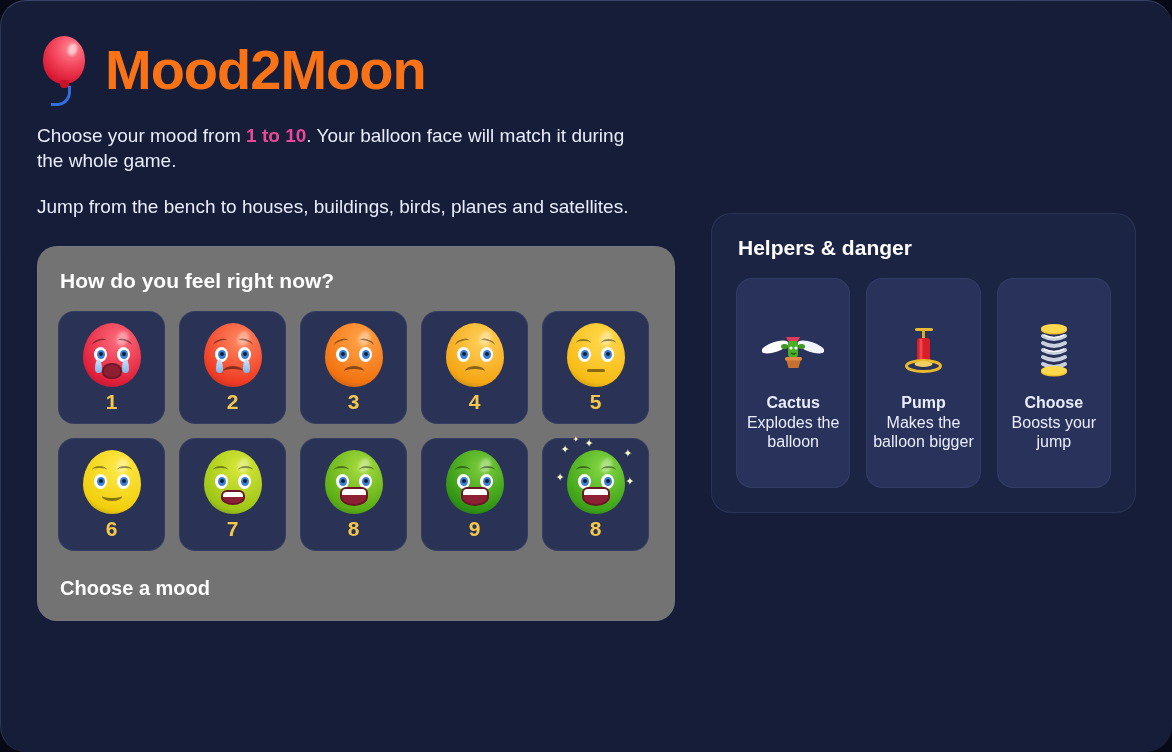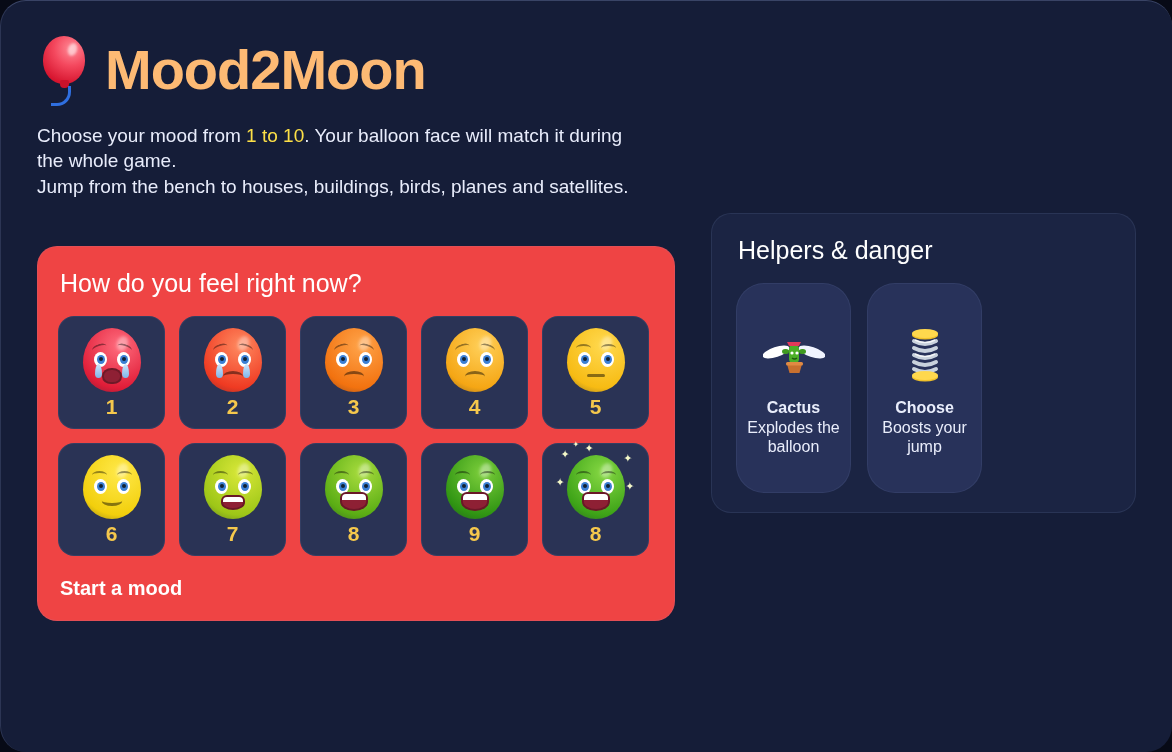--- a/index.html
+++ b/index.html
@@ -71,48 +71,48 @@
     left: 14px; top: 52px;
     width: 20px; height: 20px;
     border-left: 3px solid #2f6fe0;
     border-bottom: 3px solid #2f6fe0;
     border-radius: 0 0 0 14px;
     transform: scaleX(-1);
   }
   h1#app-title {
     font-size: 56px;
     font-weight: bold;
-    color: #fdba74;
+    color: #f97316;
     letter-spacing: -1px;
     line-height: 1;
   }
   .lead {
     margin-top: 16px;
     font-size: 19px;
     line-height: 1.33;
     color: #e8ecfb;
     max-width: 610px;
   }
-  .lead.second { margin-top: 0; }
-  .lead b { font-weight: normal; color: #fde047; }
+  .lead.second { margin-top: 20px; }
+  .lead b { font-weight: bold; color: #ec4899; }
 
   
   #mood-card {
     position: absolute;
     left: 36px; top: 245px;
     width: 638px;
     height: 375px;
-    background: #ef4444;
+    background: #737373;
     border: 1px solid rgba(140,160,210,0.12);
     border-radius: 20px;
     padding: 22px 20px;
   }
   .card-heading {
-    font-size: 25px;
-    font-weight: normal;
+    font-size: 21px;
+    font-weight: bold;
     color: #ffffff;
     margin-left: 2px;
   }
   #mood-grid {
     margin-top: 18px;
     display: grid;
     grid-template-columns: repeat(5, 107px);
     gap: 14px;
   }
   .mood-tile {
@@ -283,21 +283,21 @@
   #helpers-row {
     margin-top: 18px;
     display: flex;
     gap: 16px;
   }
   .helper-tile {
     width: 115px;
     height: 210px;
     background: #28325a;
     border: 1px solid rgba(150,170,220,0.10);
-    border-radius: 28px;
+    border-radius: 16px;
     display: flex;
     flex-direction: column;
     align-items: center;
     padding-top: 44px;
     cursor: pointer;
   }
   .helper-art { height: 56px; display: flex; align-items: center; }
   .helper-text {
     margin-top: 14px;
     text-align: center;
@@ -503,21 +503,21 @@
               <span style="left:26px;top:-4px;">✦</span>
               <span style="right:0px;top:6px;">✦</span>
               <span style="right:-2px;top:34px;">✦</span>
               <span style="left:-3px;top:30px;">✦</span>
               <span style="left:14px;top:-6px;font-size:8px;">✦</span>
             </div>
           </div>
           <div class="mood-num">8</div>
         </div>
       </div>
-    <div class="hint">Start a mood</div>
+    <div class="hint">Choose a mood</div>
   </div>
 
   <div id="helpers-panel">
     <div class="card-heading">Helpers &amp; danger</div>
     <div id="helpers-row">
         <div class="helper-tile">
           <div class="helper-art">
             <svg width="62" height="44" viewBox="0 0 62 44">
       <ellipse cx="13" cy="18" rx="14" ry="5" fill="#ffffff" transform="rotate(-18 13 18)"></ellipse>
       <ellipse cx="49" cy="18" rx="14" ry="5" fill="#f0f4ff" transform="rotate(18 49 18)"></ellipse>
@@ -526,20 +526,33 @@
       <rect x="36" y="15" width="7" height="5" rx="3" fill="#3f9a20"></rect>
       <path d="M24 8 h14 l-2 4 h-10 z" fill="#e23a5a"></path>
       <circle cx="29" cy="19" r="1.6" fill="#fff"></circle>
               <circle cx="34" cy="19" r="1.6" fill="#fff"></circle>
       <path d="M29 24 q2.5 2 5 0" stroke="#1f5b10" stroke-width="1.4" fill="none"></path>
       <path d="M24 30 h15 l-2.5 9 h-10 z" fill="#c8702f"></path>
       <rect x="23" y="28" width="17" height="3.5" rx="1.5" fill="#e08a43"></rect>
     </svg>
           </div>
           <div class="helper-text"><span class="helper-name">Cactus</span><span>Explodes the balloon</span></div>
+        </div>
+        <div class="helper-tile">
+          <div class="helper-art">
+            <svg width="48" height="56" viewBox="0 0 48 56">
+      <rect x="16" y="5" width="18" height="3" rx="1.5" fill="#e8b92c"></rect>
+      <rect x="23" y="7" width="3" height="9" fill="#d9ab22"></rect>
+      <rect x="18" y="15" width="13" height="26" rx="3" fill="#d81f28"></rect>
+      <rect x="20.5" y="16" width="3" height="24" fill="#ff6a6a" opacity="0.55"></rect>
+      <ellipse cx="24.5" cy="43" rx="17" ry="5.5" fill="none" stroke="#e8b92c" stroke-width="3"></ellipse>
+      <ellipse cx="24.5" cy="41" rx="9" ry="3" fill="#f0d063"></ellipse>
+    </svg>
+          </div>
+          <div class="helper-text"><span class="helper-name">Pump</span><span>Makes the balloon bigger</span></div>
         </div>
         <div class="helper-tile">
           <div class="helper-art">
             <svg width="40" height="58" viewBox="0 0 40 58">
       <ellipse cx="20" cy="8" rx="13" ry="4.5" fill="#f0c02a"></ellipse>
       <ellipse cx="20" cy="6.5" rx="13" ry="4.5" fill="#ffd84d"></ellipse>
       <g stroke="#c9d2dd" stroke-width="4" fill="none" stroke-linecap="round">
         <path d="M9 14 q11 6 22 0"></path>
         <path d="M9 21 q11 6 22 0"></path>
         <path d="M9 28 q11 6 22 0"></path>

